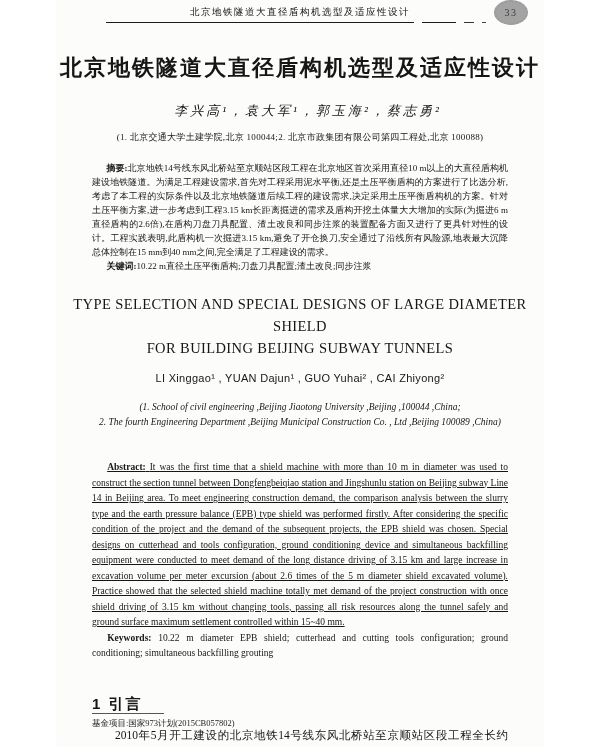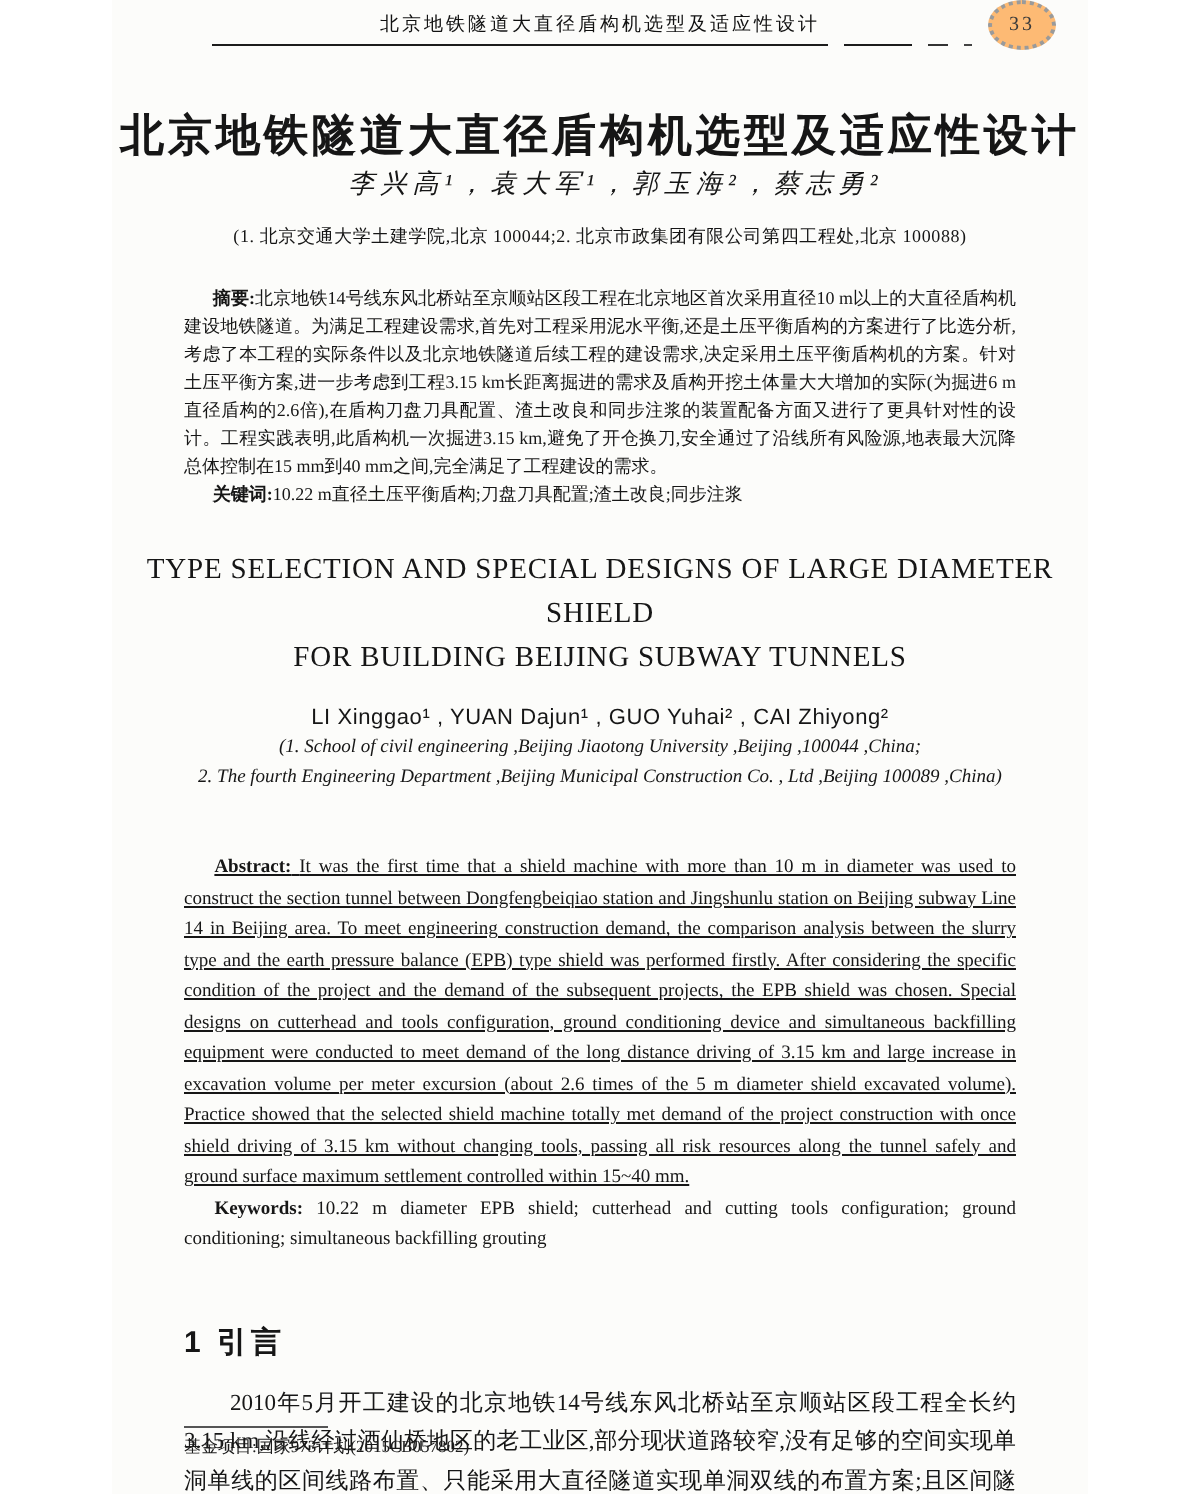--- a/index.html
+++ b/index.html
@@ -12,45 +12,45 @@
     font-family:"Liberation Serif","DejaVu Serif",serif;
     overflow:hidden;
     box-sizing:border-box;
   }
   
   .running-head { position:relative; padding-top:6px; text-align:center;
     font-size:9.5px; letter-spacing:1.5px; color:#111; }
   .stamp { position:absolute; top:0px; right:16px; width:30px; height:21px;
     border:2px dotted #9a9a9a; border-radius:50%;
     display:flex; align-items:center; justify-content:center;
-    font-size:10px; color:#3a3a3a; background:#fdba74; }
+    font-size:10px; color:#3a3a3a; background:#a3a3a3; }
   .head-rule { display:flex; align-items:center; margin:3px 58px 0 50px; }
   .head-rule div { border-top:1.7px solid #1c1c1c; }
   .hr-solid { width:378px; }
   .hr-gap { border:none !important; width:10px; }
   .hr-d1 { width:42px; }
   .hr-d2 { width:12px; border-top-color:#333 !important; }
   .hr-d3 { width:5px; border-top-color:#444 !important; }
   
   .title-zh { margin-top:30px; text-align:center; font-size:22px; font-weight:bold;
     letter-spacing:2px; }
-  .authors-zh { text-align:center; font-size:13px; font-style:italic;
+  .authors-zh { margin-top:19px; text-align:center; font-size:13px; font-style:italic;
     letter-spacing:3px;padding-left:16px; }
   .affil-zh { margin-top:11px; text-align:center; font-size:9px; letter-spacing:0.3px; }
   
   .abs-zh { margin:17px 36px 0; font-size:9px; line-height:14px; text-align:justify;
     text-indent:1.6em; }
   .kw-zh  { margin:0 36px; font-size:9px; line-height:14px; text-indent:1.6em; }
   .lbl { font-weight:bold; }
   
   .title-en { margin-top:20px; text-align:center; font-size:14.5px; font-weight:normal;
     line-height:22px; letter-spacing:0.4px; }
   .authors-en { margin-top:13px; text-align:center; font-size:11px;
     font-family:"Liberation Sans","DejaVu Sans",sans-serif; letter-spacing:0.3px; }
-  .affil-en { margin-top:2px; text-align:center; font-size:9.5px; font-style:italic;
+  .affil-en { margin-top:16px; text-align:center; font-size:9.5px; font-style:italic;
     line-height:15px; }
   
   .abs-en { margin:30px 36px 0; font-size:9.5px; line-height:15.5px; text-align:justify;
     text-indent:1.6em;text-decoration:underline; }
   .kw-en  { margin:0 36px; font-size:9.5px; line-height:15.5px; text-indent:1.6em;
     text-align:justify; }
   
   .sec-head { margin:33px 36px 0; font-size:15px; font-weight:bold;
     font-family:"Liberation Sans","DejaVu Sans",sans-serif; letter-spacing:2px; }
   .body-para { margin:12px 36px 0; font-size:11.5px; line-height:19.5px;

